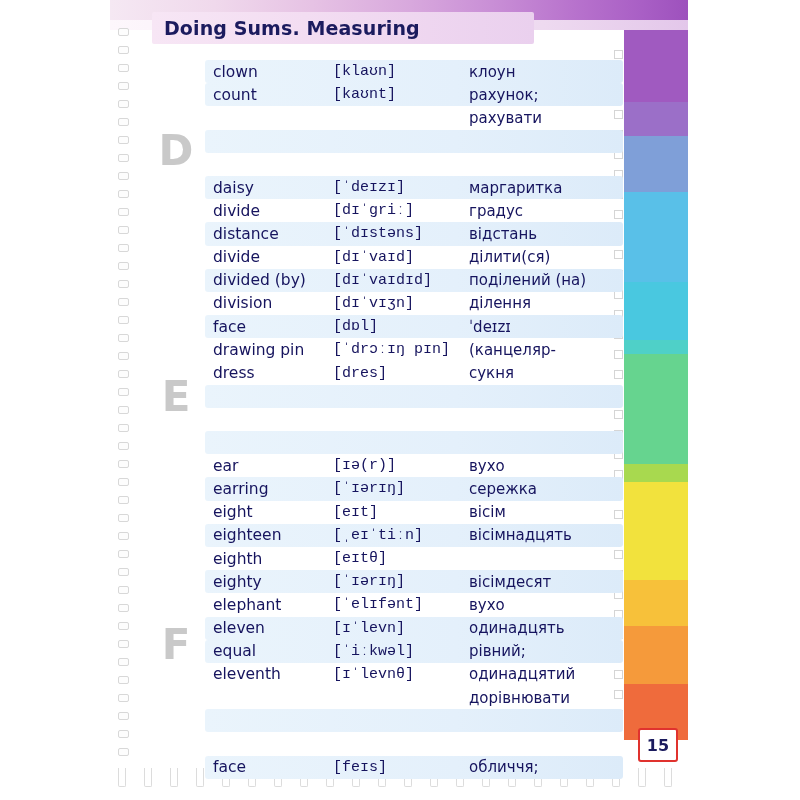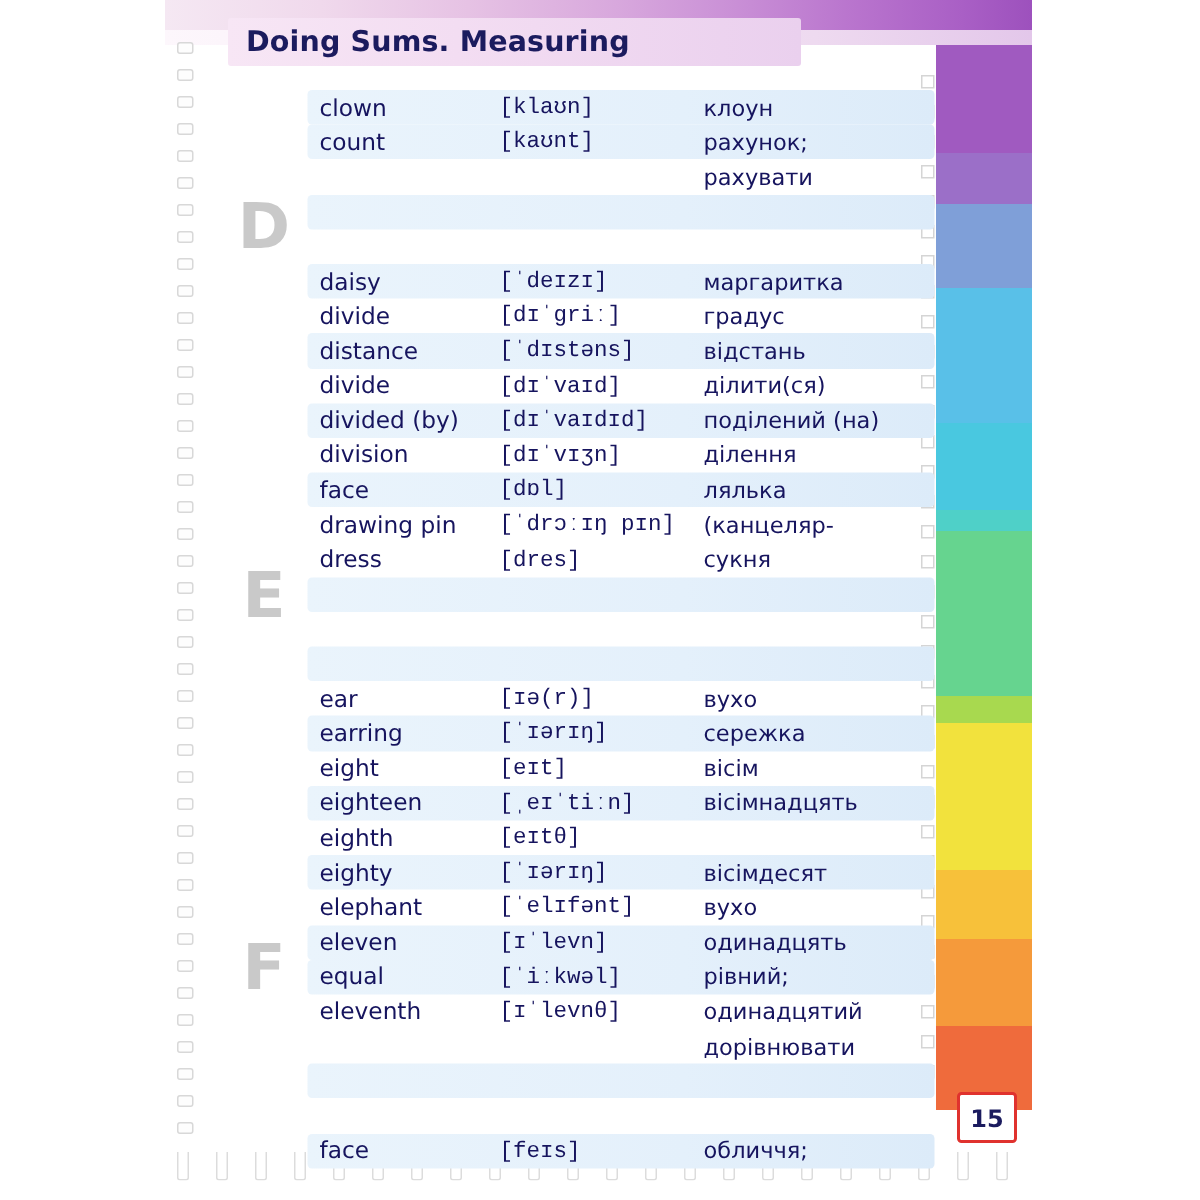--- a/index.html
+++ b/index.html
@@ -366,21 +366,21 @@
         <div class="trans">поділений (на)</div>
       </div>
       <div class="row">
         <div class="word">division</div>
         <div class="phon">[dɪˈvɪʒn]</div>
         <div class="trans">ділення</div>
       </div>
       <div class="row striped">
         <div class="word">face</div>
         <div class="phon">[dɒl]</div>
-        <div class="trans">лялька</div>
+        <div class="trans">ˈdeɪzɪ</div>
       </div>
       <div class="row">
         <div class="word">drawing pin</div>
         <div class="phon">[ˈdrɔːɪŋ pɪn]</div>
         <div class="trans">(канцеляр-</div>
       </div>
       <div class="row">
         <div class="word">dress</div>
         <div class="phon">[dres]</div>
         <div class="trans">сукня</div>

